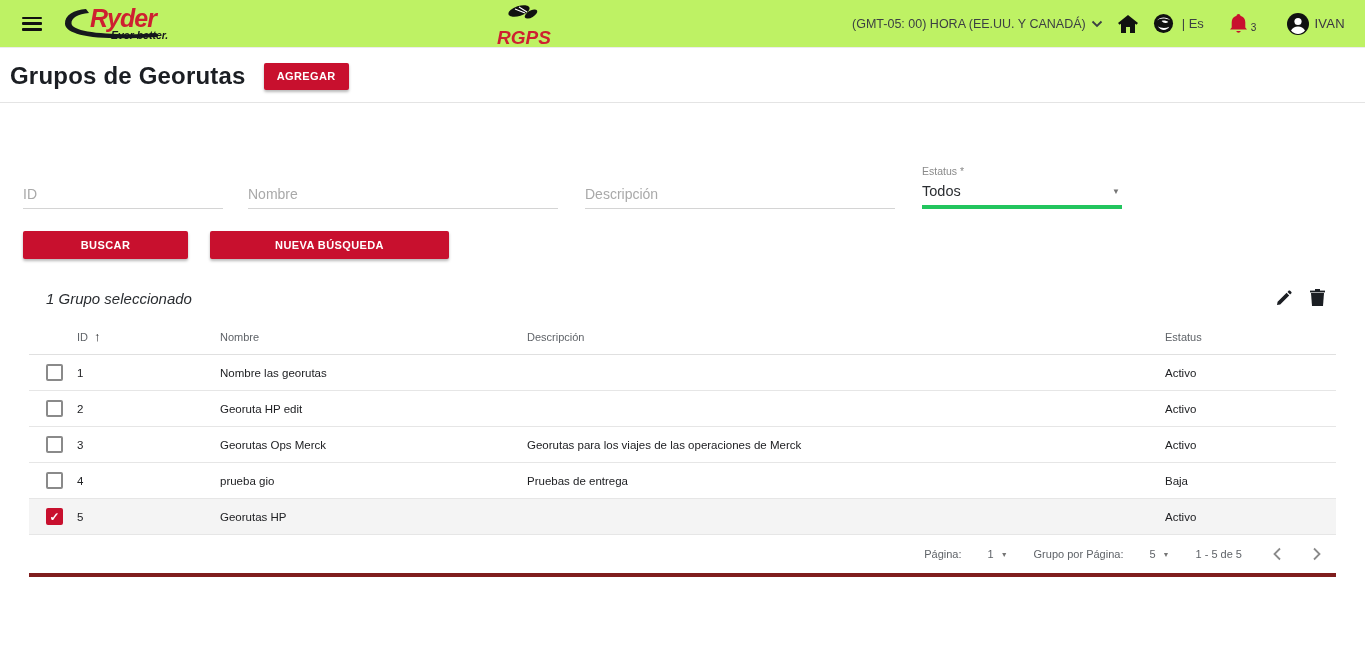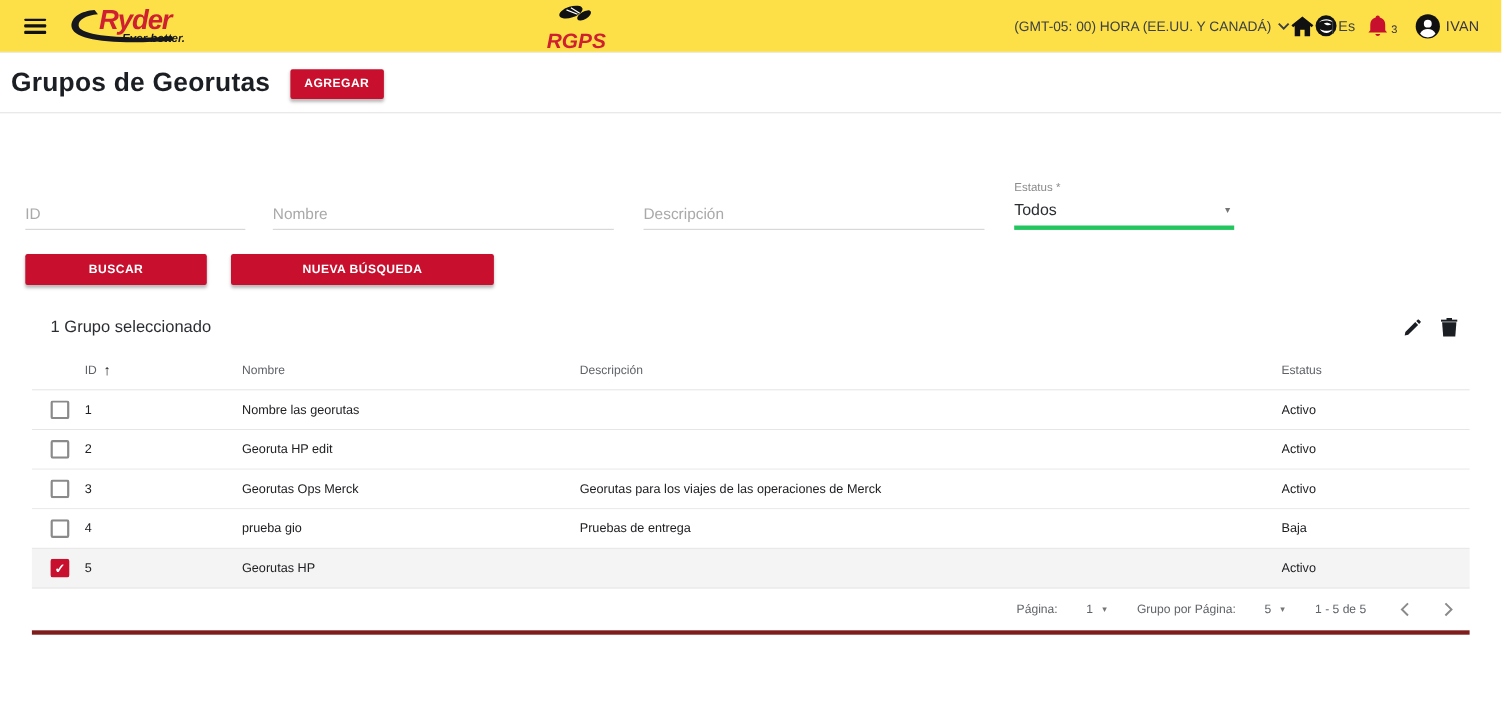--- a/index.html
+++ b/index.html
@@ -1,35 +1,35 @@
 <!DOCTYPE html>
 <html><head>
 <meta charset="utf-8">
 <style>
   * { margin:0; padding:0; box-sizing:border-box; }
   html,body { width:1365px; height:656px; background:#fff; overflow:hidden;
     font-family:"Liberation Sans", sans-serif; color:#202124; }
 
   
   .appbar { height:48px; display:flex; align-items:center; position:relative;
-    border-bottom:1px solid #ececec; background:#fde047; padding:0 14px; }
+    border-bottom:1px solid #ececec; background:#bef264; padding:0 14px; }
   .hamburger { width:20px; height:14px; display:flex; flex-direction:column;
     justify-content:space-between; cursor:pointer; margin-left:8px; }
   .hamburger span { display:block; height:2.5px; background:#111; border-radius:1px; }
   .ryder-logo { margin-left:22px; position:relative; width:118px; height:40px; cursor:pointer; }
   .ryder-swoosh { position:absolute; left:-4px; top:2px; }
   .ryder-word { position:absolute; left:26px; top:2px; font-size:25px; font-weight:bold;
     font-style:italic; color:#ce2030; letter-spacing:-1px; line-height:1; }
   .ryder-tag { position:absolute; left:47px; top:25px; font-size:10.5px; font-weight:bold;
     font-style:italic; color:#16181d; }
   .rgps-logo { position:absolute; left:494px; top:3px; width:60px; height:44px;
     text-align:center; cursor:pointer; }
   .rgps-word { font-size:19px; font-weight:bold; font-style:italic; color:#ce2030;
     letter-spacing:0; line-height:1; margin-top:1px; }
-  .appbar-right { margin-left:auto; display:flex; align-items:center; }
+  .appbar-right { margin-left:auto; display:flex; align-items:center; gap:14px; }
   .tz { display:flex; align-items:center; gap:5px; font-size:12.5px; color:#3c4043; cursor:pointer; }
   .iconbtn { display:flex; align-items:center; justify-content:center; cursor:pointer; }
   .lang { font-size:13px; color:#3c4043; margin-left:-6px; }
   .bell-wrap { display:flex; align-items:flex-start; gap:2px; cursor:pointer; margin-left:10px; }
   .bell-count { font-size:10px; color:#35303f; margin-top:10px; }
   .user-wrap { display:flex; align-items:center; gap:4px; cursor:pointer; margin-left:16px; margin-right:6px; }
   .user-name { font-size:13px; color:#3a3442; letter-spacing:.3px; }
 
   
   .pagehead { display:flex; align-items:center; padding:14px 28px 12px 10px; }
@@ -54,21 +54,21 @@
   .f-select { border-bottom:4px solid #22c55e; display:flex; align-items:center;
     justify-content:space-between; padding:2px 2px 6px 0; cursor:pointer; }
   .f-select-value { font-size:14.5px; color:#2a2d31; }
   .f-select-arrow { font-size:8px; color:#757575; }
 
   .actions { display:flex; padding:22px 23px 0 23px; gap:22px; }
   .btn-search { width:165px; height:28px; font-size:11px; }
   .btn-newsearch { width:239px; height:28px; font-size:11px; }
 
   
-  .selbar { display:flex; align-items:flex-start; padding:30px 40px 12px 46px; }
+  .selbar { display:flex; align-items:flex-end; padding:30px 40px 12px 46px;font-style:italic; }
   .sel-text { font-size:15px; color:#2a2d31; }
   .sel-icons { margin-left:auto; display:flex; align-items:center; gap:18px; }
 
   
   .table { margin:0 29px; }
   .tgrid { display:grid; grid-template-columns:48px 143px 307px 638px 1fr; align-items:center; }
   .thead { height:36px; border-bottom:1px solid #e0e0e0; }
   .th { font-size:11px; color:#5f6368; font-weight:normal; }
   .th-id { display:flex; align-items:center; gap:6px; cursor:pointer; }
   .sort-arrow { font-size:13px; color:#202124; font-weight:bold; }

